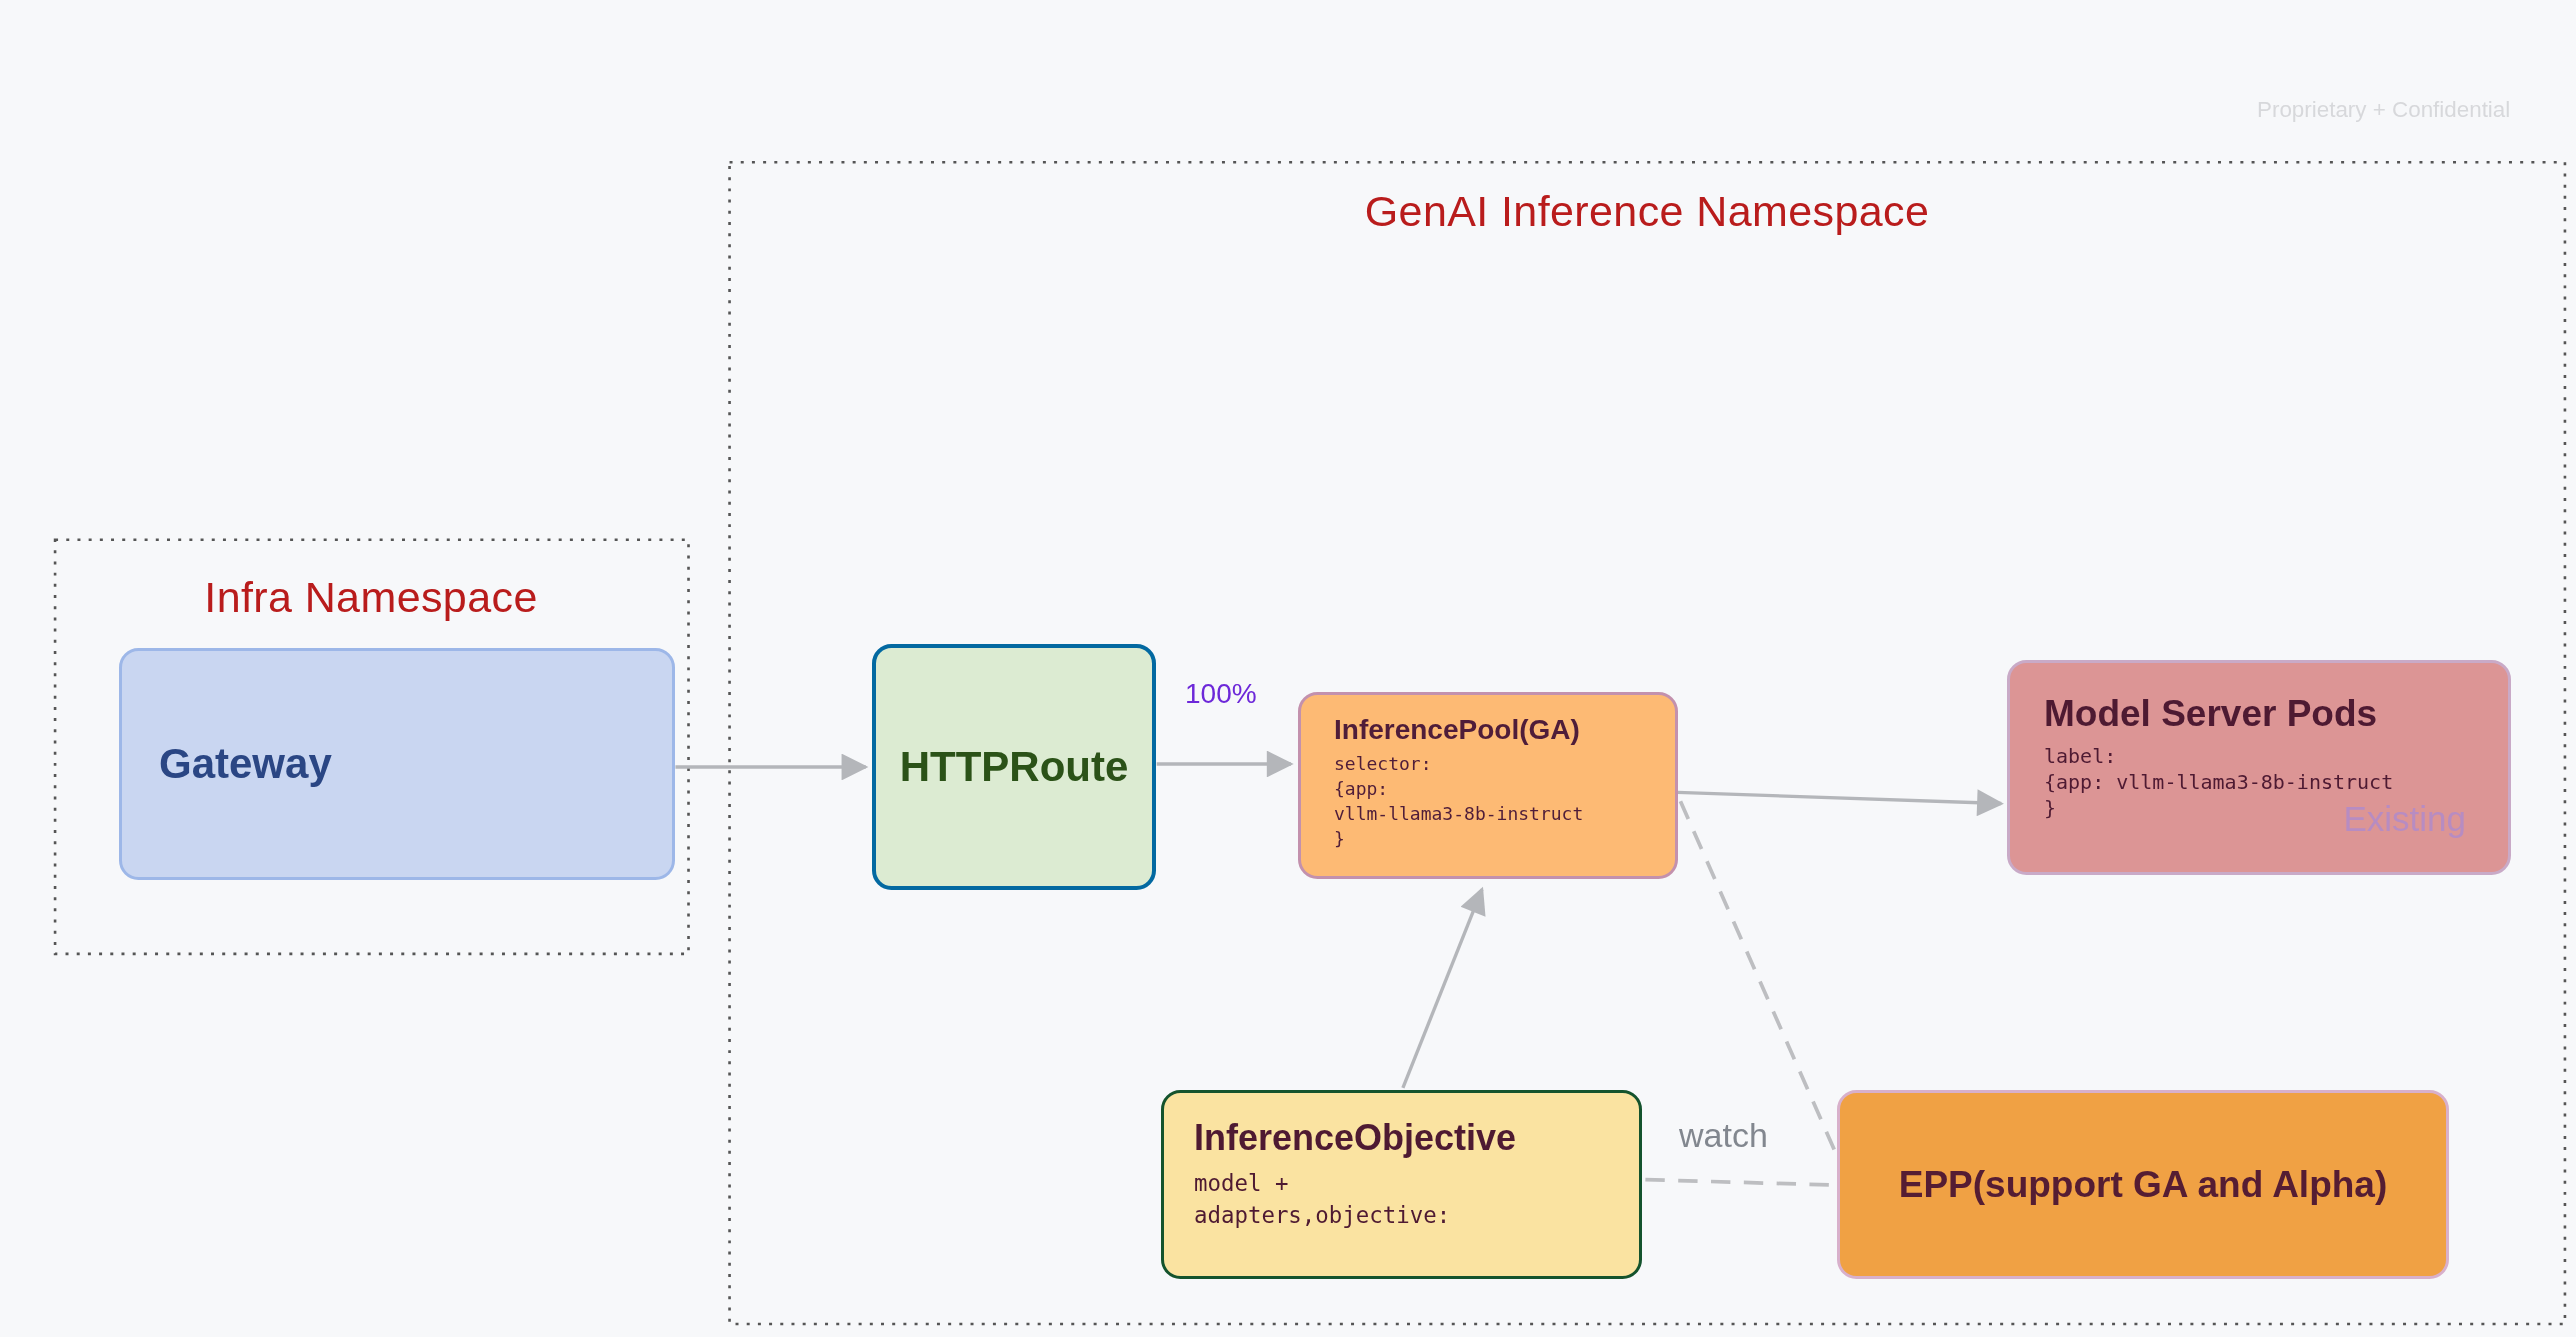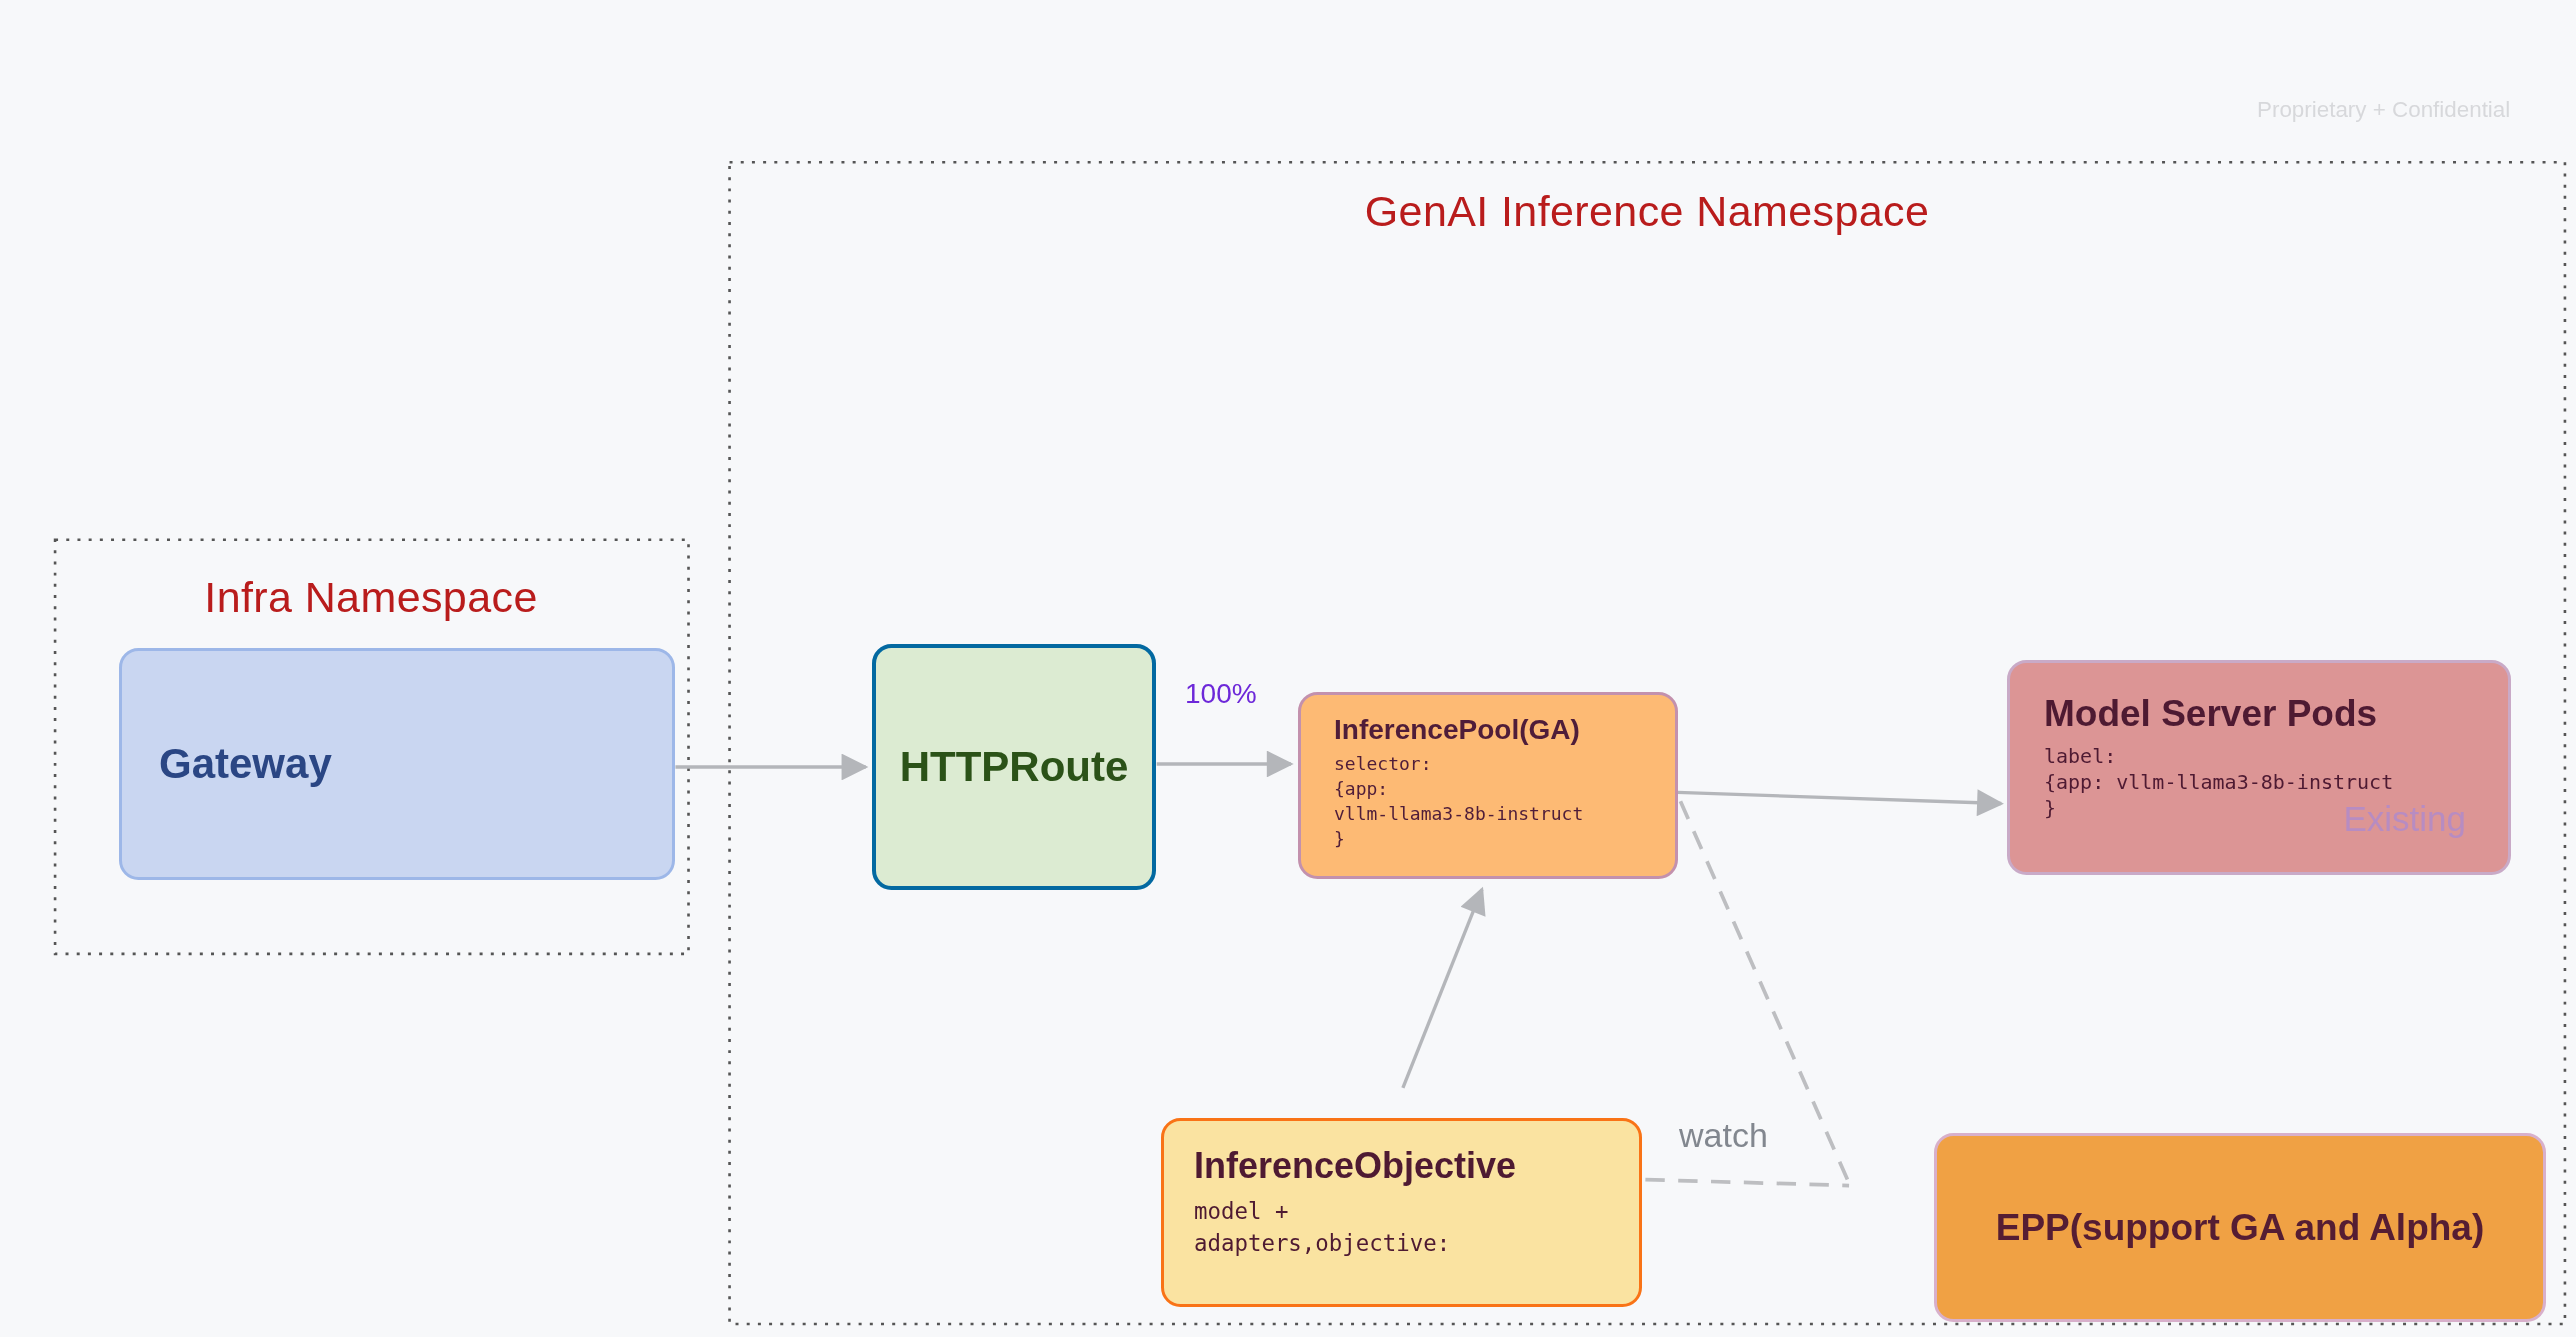--- a/index.html
+++ b/index.html
@@ -42,21 +42,21 @@
   .pool-node .code { font-size:18px; line-height:1.38; }
 
   .pods-node { background:#dc9595; border:3px solid #c9aac7; padding:30px 24px 0 34px; }
   .pods-node .title { font-size:37px; font-weight:bold; color:#4e1a32; margin-bottom:7.5px; }
   .pods-node .code { font-size:20px; line-height:1.32; color:#4e1a32; }
   .existing-tag {
     position:absolute; right:42px; top:136px;
     font-size:35px; color:#b78cc2; font-weight:normal;
   }
 
-  .objective-node { background:#fae3a1; border:3px solid #f97316; padding:24px 13px 0 30px;margin-top:28px; }
+  .objective-node { background:#fae3a1; border:3px solid #14532d; padding:24px 13px 0 30px; }
   .objective-node .title { font-size:36px; font-weight:bold; color:#4e1a32; margin-bottom:7.5px; }
   .objective-node .code { font-size:22.4px; line-height:1.45; color:#4e1a32; }
 
   .epp-node { background:#f0a144; border:3px solid #d8b0cb; }
   .epp-node .t { font-size:37px; font-weight:bold; color:#551d33; }
 
   .edge-label { position:absolute; }
   .weight-label { font-size:28px; color:#6d28d9; }
   .watch-label  { font-size:34px; color:#82878f; }
 </style>
@@ -116,21 +116,21 @@
     <div class="code">}</div>
     <div class="existing-tag">Existing</div>
   </div>
 
   <div class="node objective-node" style="left:1161px; top:1090px; width:481px; height:189px;">
     <div class="title">InferenceObjective</div>
     <div class="code">model +</div>
     <div class="code">adapters,objective:</div>
   </div>
 
-  <div class="node epp-node" style="left:1934px; top:1090px; width:612px; height:189px;margin-top:43px;">
+  <div class="node epp-node" style="left:1837px; top:1090px; width:612px; height:189px;">
     <div class="node-label-center">
       <span class="t">EPP(support GA and Alpha)</span>
     </div>
   </div>
 
   <div class="edge-label weight-label" style="left:1185px; top:678px;">100%</div>
   <div class="edge-label watch-label" style="left:1679px; top:1116px;">watch</div>
 
 </div>
 

